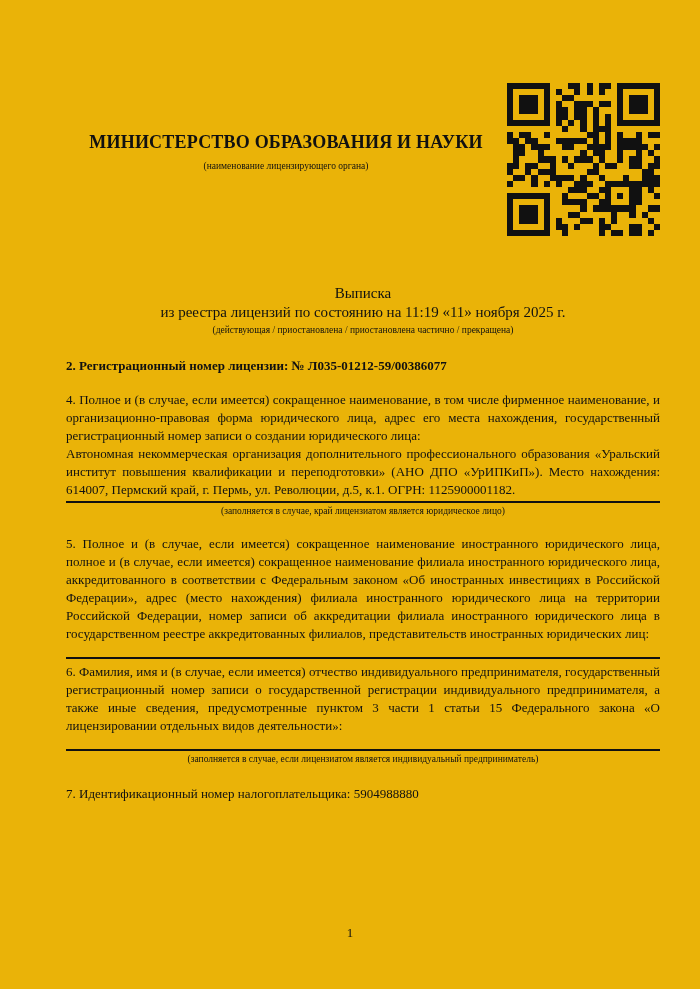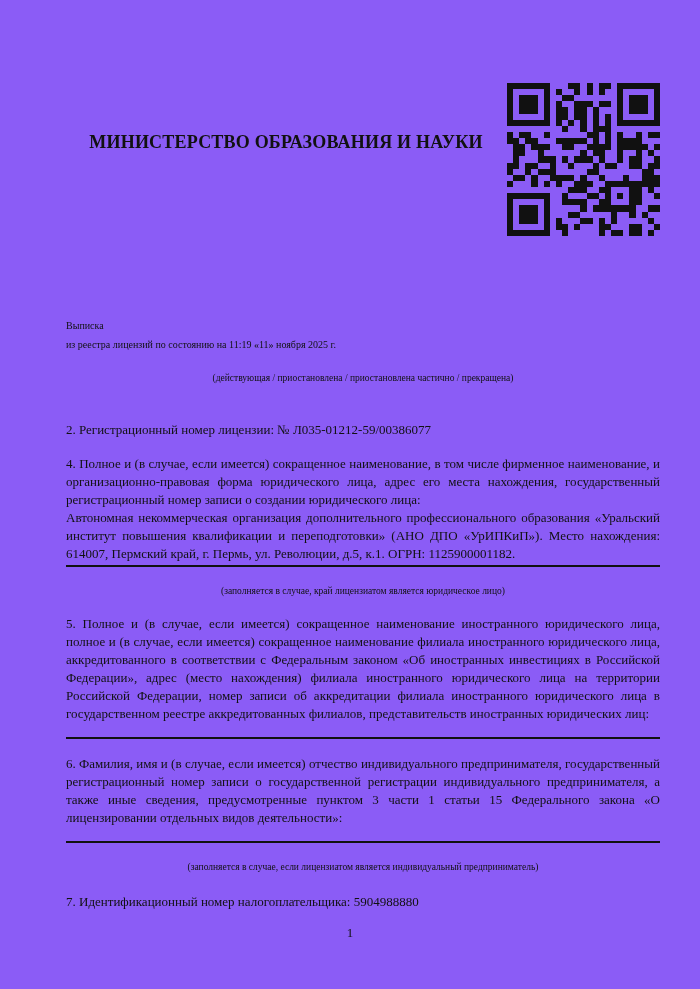--- a/index.html
+++ b/index.html
@@ -2,21 +2,21 @@
 <html lang="ru"><head>
 <meta charset="utf-8">
 <style>
   * { margin: 0; padding: 0; box-sizing: border-box; }
   html, body { background: #e9e9e9; }
   .page {
     position: relative;
     width: 700px;
     height: 989px;
     margin: 0 auto;
-    background: #8b5cf6;
+    background: #eab308;
     color: #111;
     font-family: "Liberation Serif", "DejaVu Serif", serif;
     overflow: hidden;
   }
   .content {
     padding: 0 40px 0 66px; 
   }
   
   .header {
     display: flex;
@@ -40,65 +40,66 @@
     margin-top: 3px;
   }
   .qr {
     margin-left: auto;
     width: 153px;
     height: 153px;
     display: block;
   }
   
   .doc-title {
-    margin-top: 80px;
-    text-align: left;
-    font-size: 10px;
+    margin-top: 48px;
+    text-align: center;
+    font-size: 15px;
     line-height: 19px;
   }
   
   .sec { font-size: 13px; line-height: 18px; }
   .just { text-align: justify; text-justify: inter-word; }
   .note {
     font-size: 9.5px;
     line-height: 13px;
     text-align: center;
-    margin-top: 18px;
+    margin-top: 2px;
   }
   .rule {
     border: none;
     border-top: 2px solid #111;
     height: 0;
     margin-top: 2px;
   }
   .rule.gap { margin-top: 14px; }
   .mt-status { margin-top: 36px; }
-  .mt-reg    { margin-top: 36px; }
+  .mt-reg    { margin-top: 20px; font-weight: bold; }
   .mt-std    { margin-top: 16px; }
   .mt-sec5   { margin-top: 17px; }
-  .mt-sec6   { margin-top: 16px; }
+  .mt-sec6   { margin-top: 4px; }
   .mt-inn    { margin-top: 19px; }
   .page-number {
     position: absolute;
     top: 925px;
     left: 0;
     right: 0;
     text-align: center;
     font-size: 13px;
   }
 </style>
 </head>
 <body>
 
 <div class="page">
   <div class="content">
 
     <div class="header">
       <div class="header-left">
         <div class="ministry-title">МИНИСТЕРСТВО ОБРАЗОВАНИЯ И НАУКИ</div>
+        <div class="ministry-caption">(наименование лицензирующего органа)</div>
       </div>
       <svg class="qr" viewBox="0 0 25 25" shape-rendering="crispEdges" xmlns="http://www.w3.org/2000/svg">
           <g fill="#111111">
             <rect x="0" y="0" width="1" height="1"></rect>
             <rect x="1" y="0" width="1" height="1"></rect>
             <rect x="2" y="0" width="1" height="1"></rect>
             <rect x="3" y="0" width="1" height="1"></rect>
             <rect x="4" y="0" width="1" height="1"></rect>
             <rect x="5" y="0" width="1" height="1"></rect>
             <rect x="6" y="0" width="1" height="1"></rect>

